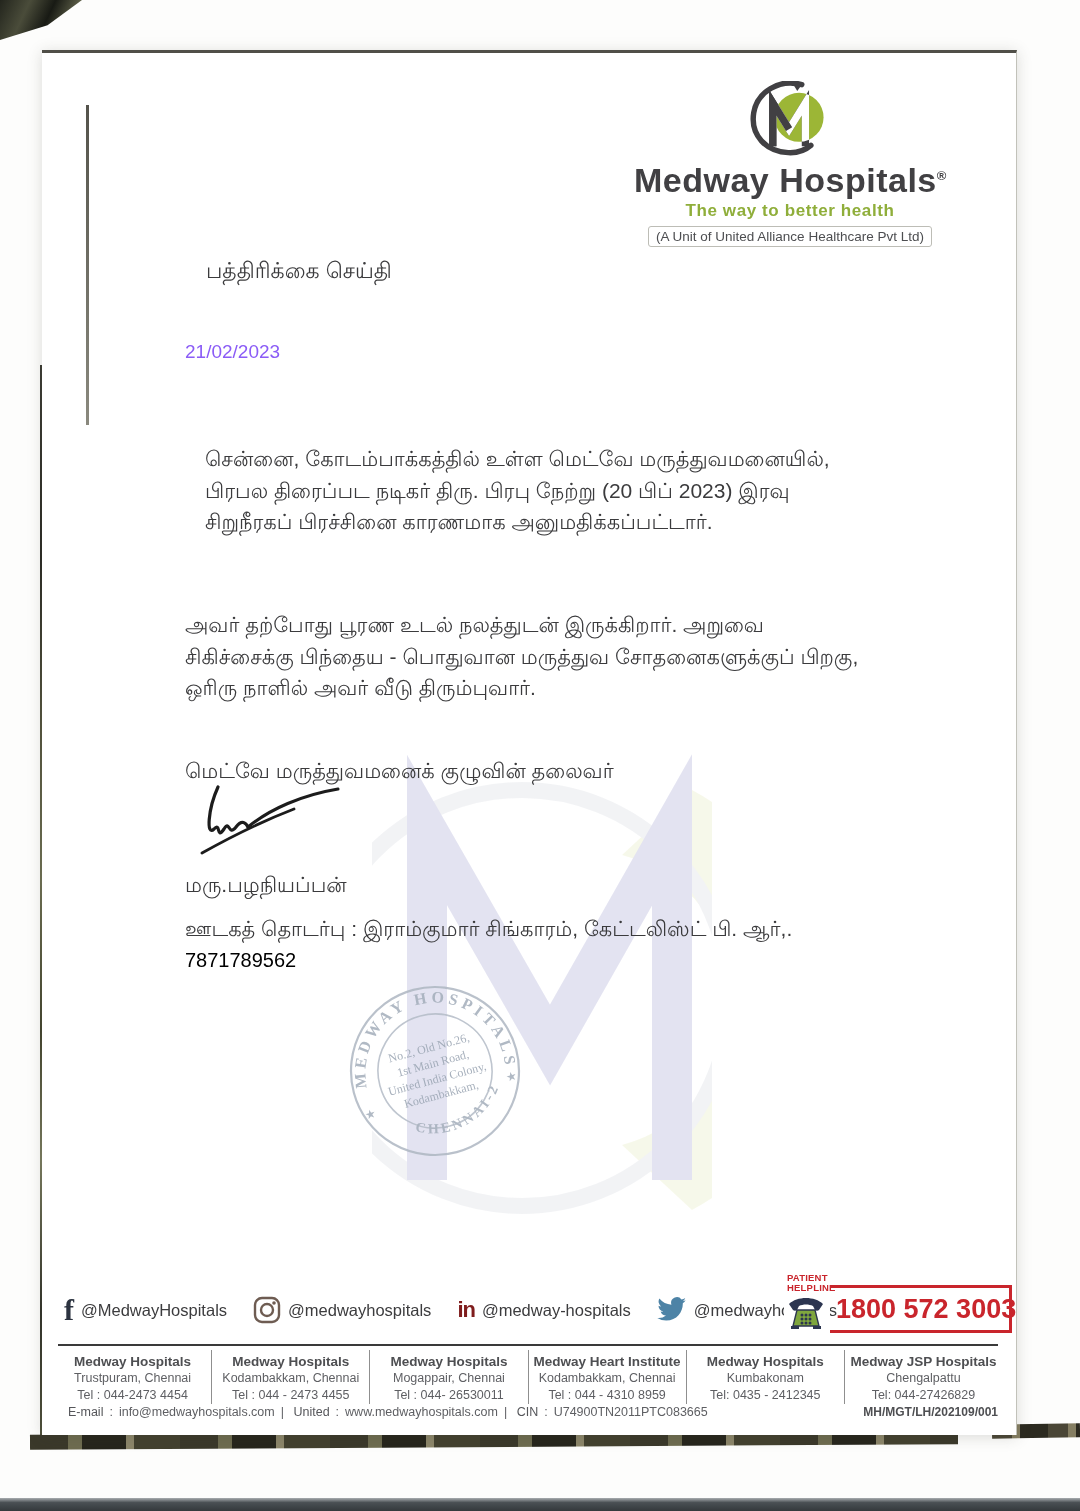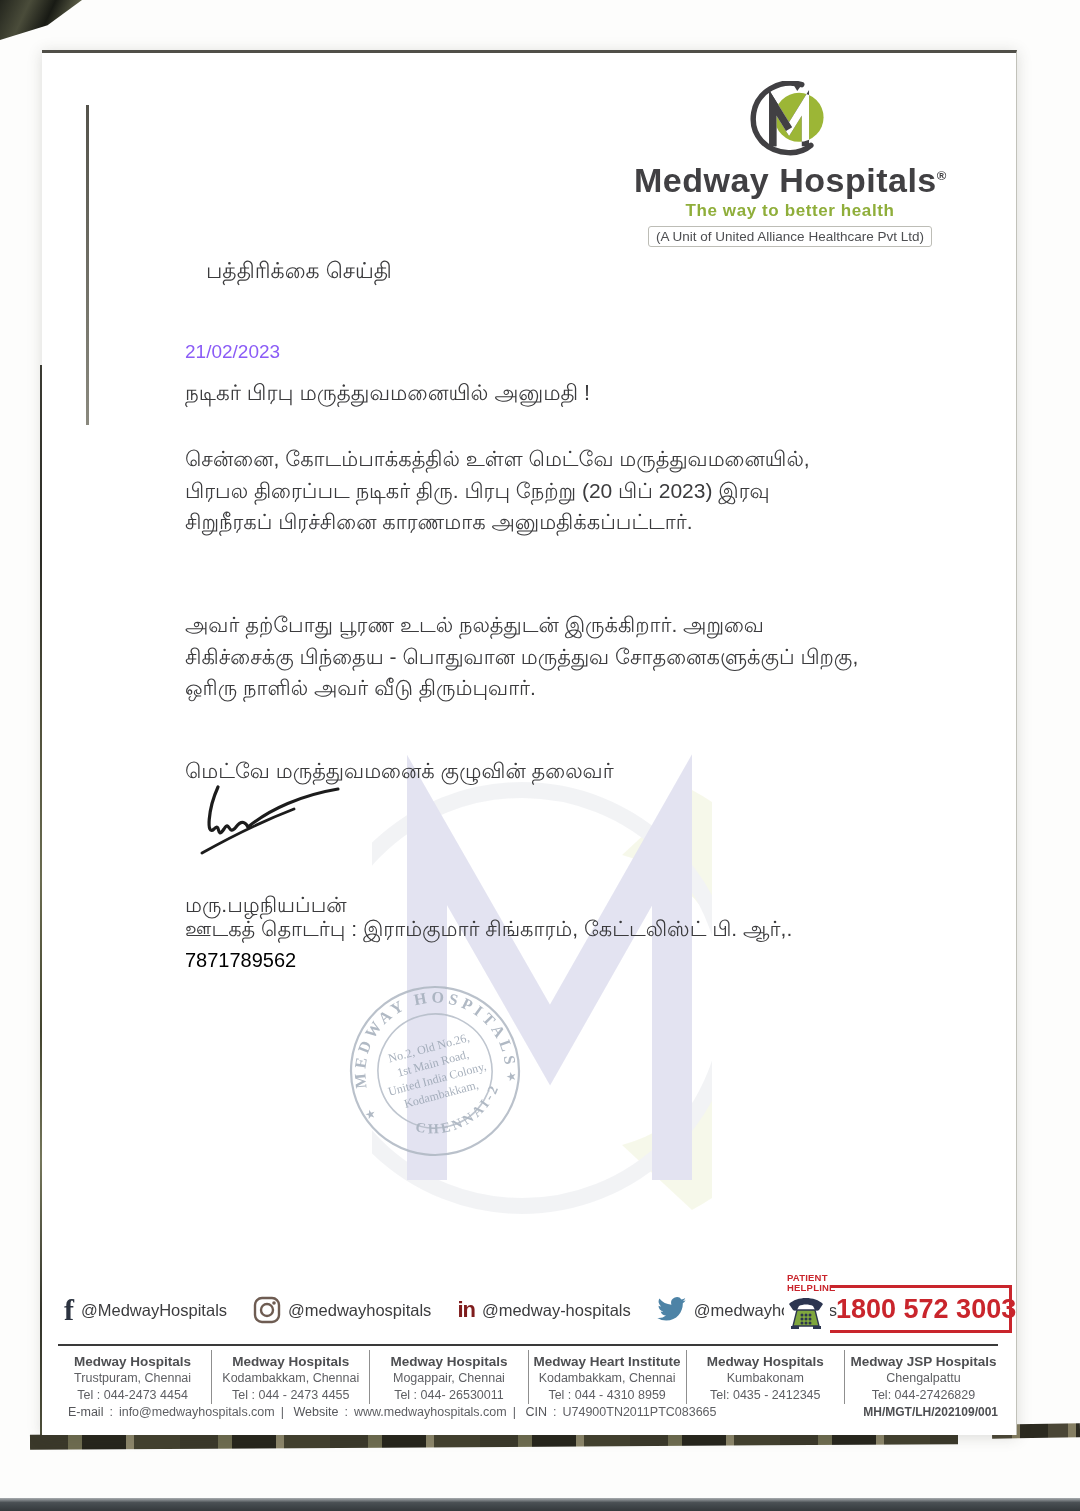--- a/index.html
+++ b/index.html
@@ -56,26 +56,26 @@
   .brand-reg { font-size:13px; vertical-align:super; font-weight:700; color:#414043; }
   .tagline { margin-top:1px; font-size:17px; font-weight:800; color:#8fae3a; letter-spacing:.6px; }
   .unit-line { display:inline-block; margin-top:5px; font-size:13.5px; color:#4d4e51;
     border:1px solid #bdbdb6; border-radius:3px; padding:2px 7px; white-space:nowrap; }
   
   .tamil { color:#3b3b3d; }
   .press-label { left:143px; top:205px; font-size:22px;margin-left:21px; }
   .date-line { left:143px; top:288px; font-size:19px; color:#8b5cf6; }
   .headline { left:143px; top:328px; font-size:21.5px; }
   .para { left:143px; width:675px; font-size:21px; line-height:31.5px; }
-  .para-1 { top:390px; }
+  .para-1 { top:390px;margin-left:20px; }
   .para-2 { top:494px; }
   .para-3 { top:556px; }
   .sig-title { left:143px; top:706px; font-size:21px; }
   .signature { left:148px; top:726px; }
-  .sig-name { left:143px; top:840px; font-size:21px; }
+  .sig-name { left:143px; top:820px; font-size:21px; }
   .media-line { left:143px; top:864px; width:690px; font-size:21px; }
   .media-phone { left:143px; top:896px; font-size:20px; }
   
   .seal { left:293px; top:918px; opacity:.85; }
   
   .social-row { left:22px; top:1243px; width:700px; display:flex; align-items:center; gap:26px; z-index:2; }
   .social-item { display:flex; align-items:center; gap:7px; }
   .social-handle { font-size:16.5px; font-weight:500; color:#3c3c3e; white-space:nowrap; }
   .fb-glyph { font-size:30px; font-weight:800; color:#2c3340; font-family:"Liberation Serif",serif; line-height:26px; }
   .li-glyph { font-size:22px; font-weight:700; color:#7f1d1d; letter-spacing:-1px; }
@@ -131,21 +131,20 @@
         <path d="M31,72 L31,24 L49,53 L67,24 L67,72" fill="none" stroke="#ffffff" stroke-width="8" clip-path="url(#logoCircleClip)"></path>
         <path d="M31,72 L31,24 L49,53" fill="none" stroke="#414043" stroke-width="8"></path>
       </svg>
       <div class="brand-line"><span>Medway Hospitals</span><span class="brand-reg">®</span></div>
       <div class="tagline">The way to better health</div>
       <div class="unit-line">(A Unit of United Alliance Healthcare Pvt Ltd)</div>
     </div>
 
     <div class="press-label tamil content">பத்திரிக்கை செய்தி</div>
     <div class="date-line content">21/02/2023</div>
-    <div class="headline tamil content">நடிகர் பிரபு மருத்துவமனையில் அனுமதி !</div>
     <div class="para para-1 tamil content">சென்னை, கோடம்பாக்கத்தில் உள்ள மெட்வே மருத்துவமனையில், பிரபல திரைப்பட நடிகர் திரு. பிரபு  நேற்று (20 பிப் 2023) இரவு சிறுநீரகப் பிரச்சினை காரணமாக அனுமதிக்கப்பட்டார்.</div>
     <div class="para para-3 tamil content">அவர் தற்போது பூரண உடல் நலத்துடன்  இருக்கிறார். அறுவை சிகிச்சைக்கு பிந்தைய - பொதுவான மருத்துவ சோதனைகளுக்குப் பிறகு, ஒரிரு நாளில் அவர் வீடு திரும்புவார்.</div>
 
     <div class="sig-title tamil content">மெட்வே மருத்துவமனைக் குழுவின் தலைவர்</div>
     <svg class="signature content" width="190" height="78" viewBox="0 0 190 78">
       <path d="M28,8 C18,30 16,58 24,50 C31,42 26,62 34,50 C40,40 38,58 46,48 C52,40 56,44 58,48" fill="none" stroke="#1c1c1c" stroke-width="3.2" stroke-linecap="round"></path>
       <path d="M58,48 C80,30 112,16 148,10" fill="none" stroke="#1c1c1c" stroke-width="3" stroke-linecap="round"></path>
       <path d="M12,74 C44,56 78,40 104,30" fill="none" stroke="#1c1c1c" stroke-width="2.8" stroke-linecap="round"></path>
     </svg>
     <div class="sig-name tamil content">மரு.பழநியப்பன்</div>
@@ -256,19 +255,19 @@
       </div>
       <div class="loc-col">
         <div class="loc-name">Medway JSP Hospitals</div>
         <div class="loc-place">Chengalpattu</div>
         <div class="loc-tel">Tel: 044-27426829</div>
       </div>
     </div>
 
     <div class="contact-row content">
       <b>E-mail</b><span class="sep">:</span><span>info@medwayhospitals.com</span><span class="sep">|</span>
-      <b>Website</b><span class="sep">:</span><span>www.medwayhospitals.com</span><span class="sep">|</span>
+      <b>United</b><span class="sep">:</span><span>www.medwayhospitals.com</span><span class="sep">|</span>
       <b>CIN</b><span class="sep">:</span><span>U74900TN2011PTC083665</span>
     </div>
     <div class="doc-code content">MH/MGT/LH/202109/001</div>
 
   </div>
 </div>
 
 </body></html>

